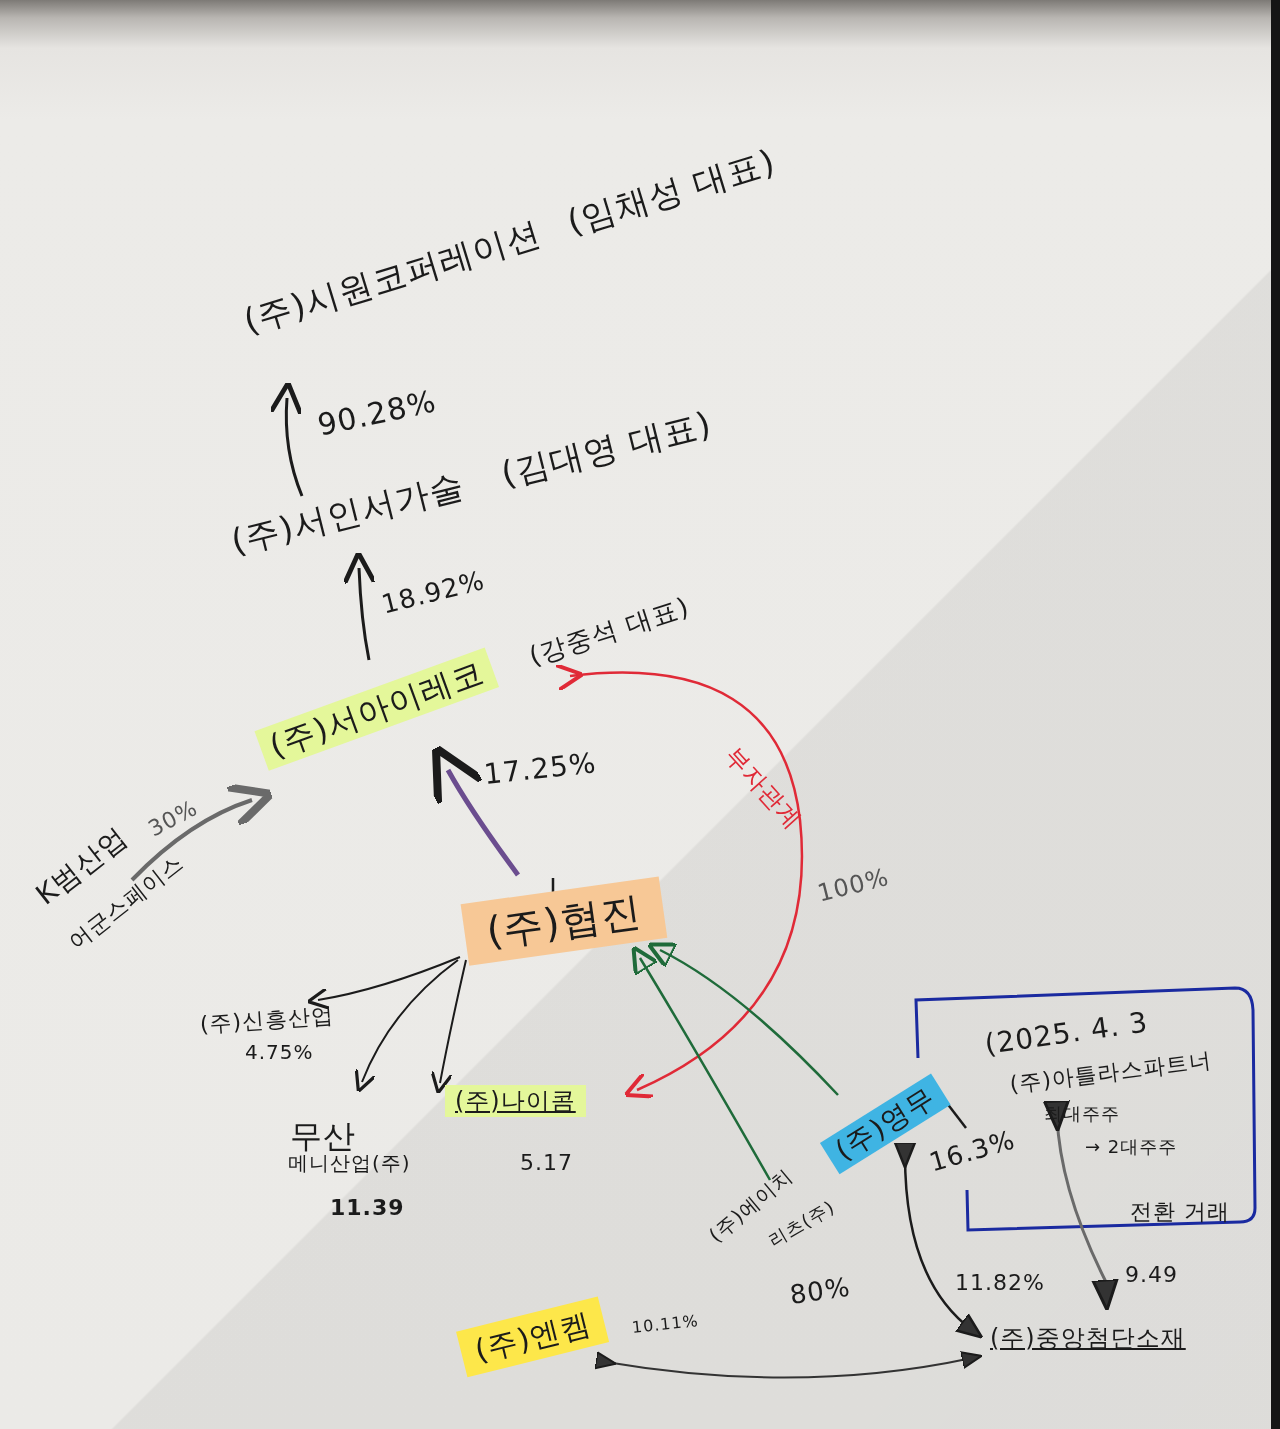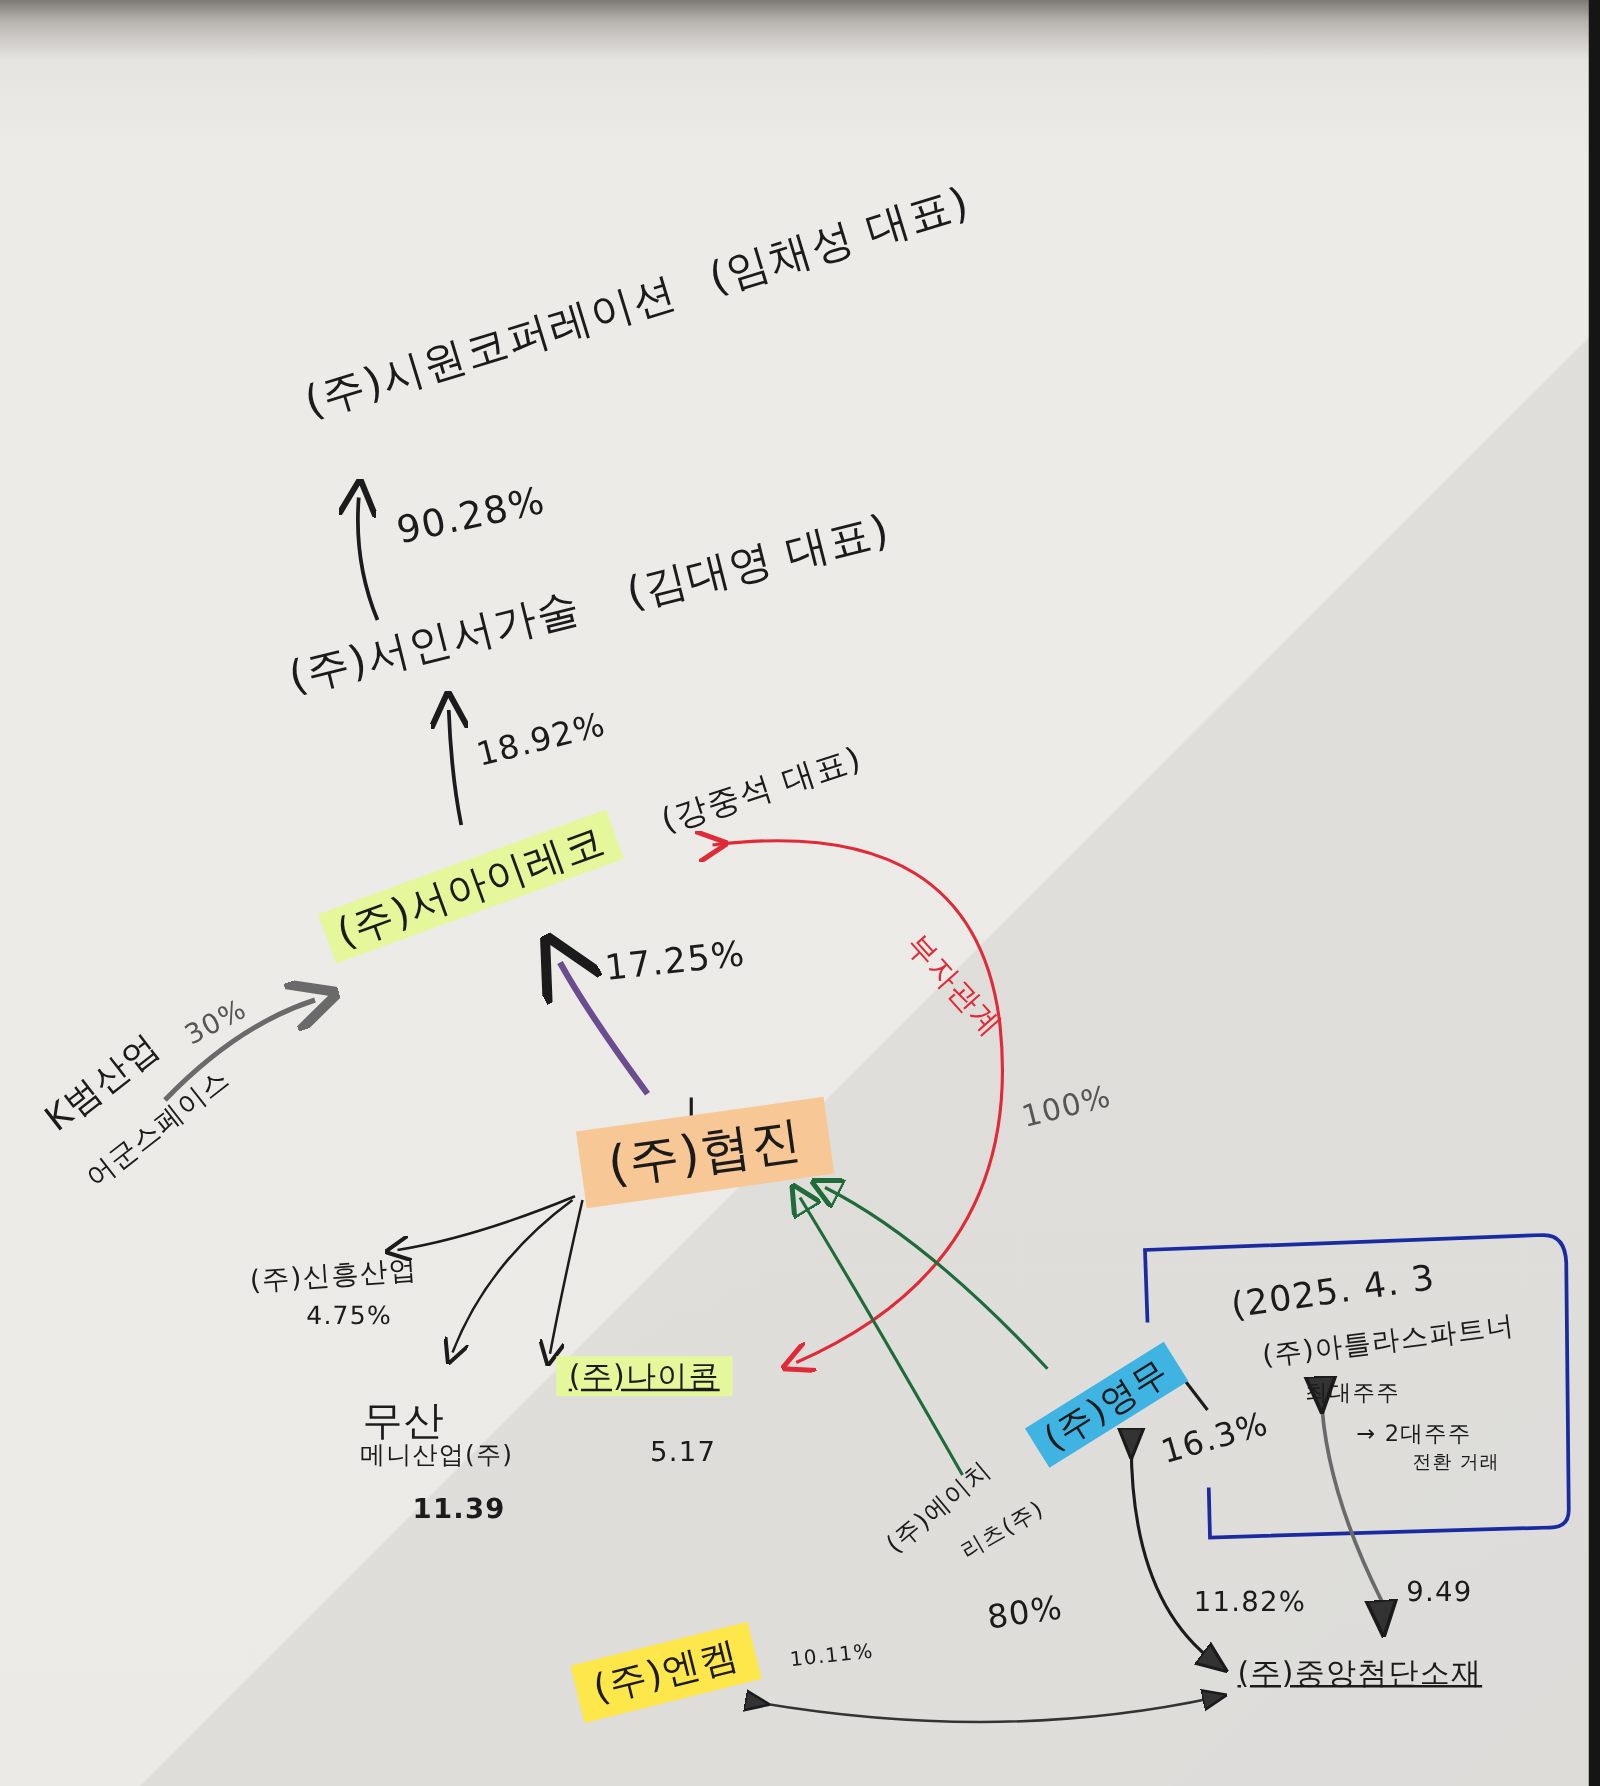--- a/index.html
+++ b/index.html
@@ -122,21 +122,21 @@
 
 <div class="t" style="left:830px; top:1140px; font-size:28px; transform: rotate(-32deg);">
   <span class="hl" style="background:#3fb4e3;">(주)영무</span>
 </div>
 <div class="t" style="left:930px; top:1148px; font-size:26px; transform: rotate(-16deg);">16.3%</div>
 
 <div class="t" style="left:985px; top:1028px; font-size:28px; transform: rotate(-8deg);">(2025. 4. 3</div>
 <div class="t" style="left:1010px; top:1070px; font-size:22px; transform: rotate(-7deg);">(주)아틀라스파트너</div>
 <div class="t" style="left:1044px; top:1102px; font-size:18px;">최대주주</div>
 <div class="t" style="left:1085px; top:1135px; font-size:18px;">→ 2대주주</div>
-<div class="t" style="left:1130px; top:1160px; font-size:15px;text-align:center;">전환 거래</div>
+<div class="t" style="left:1130px; top:1197px; font-size:22px;text-align:center;">전환 거래</div>
 
 <div class="t" style="left:955px; top:1270px; font-size:22px;">11.82%</div>
 <div class="t" style="left:1125px; top:1262px; font-size:22px;">9.49</div>
 <div class="t" style="left:990px; top:1322px; font-size:24px;text-decoration:underline;">(주)중앙첨단소재</div>
 
 <div class="t" style="left:462px; top:1335px; font-size:30px; transform: rotate(-14deg);">
   <span class="hl" style="background:#fde74a; padding:6px 14px;">(주)엔켐</span>
 </div>
 <div class="t" style="left:632px; top:1318px; font-size:16px; transform: rotate(-6deg);">10.11%</div>
 

